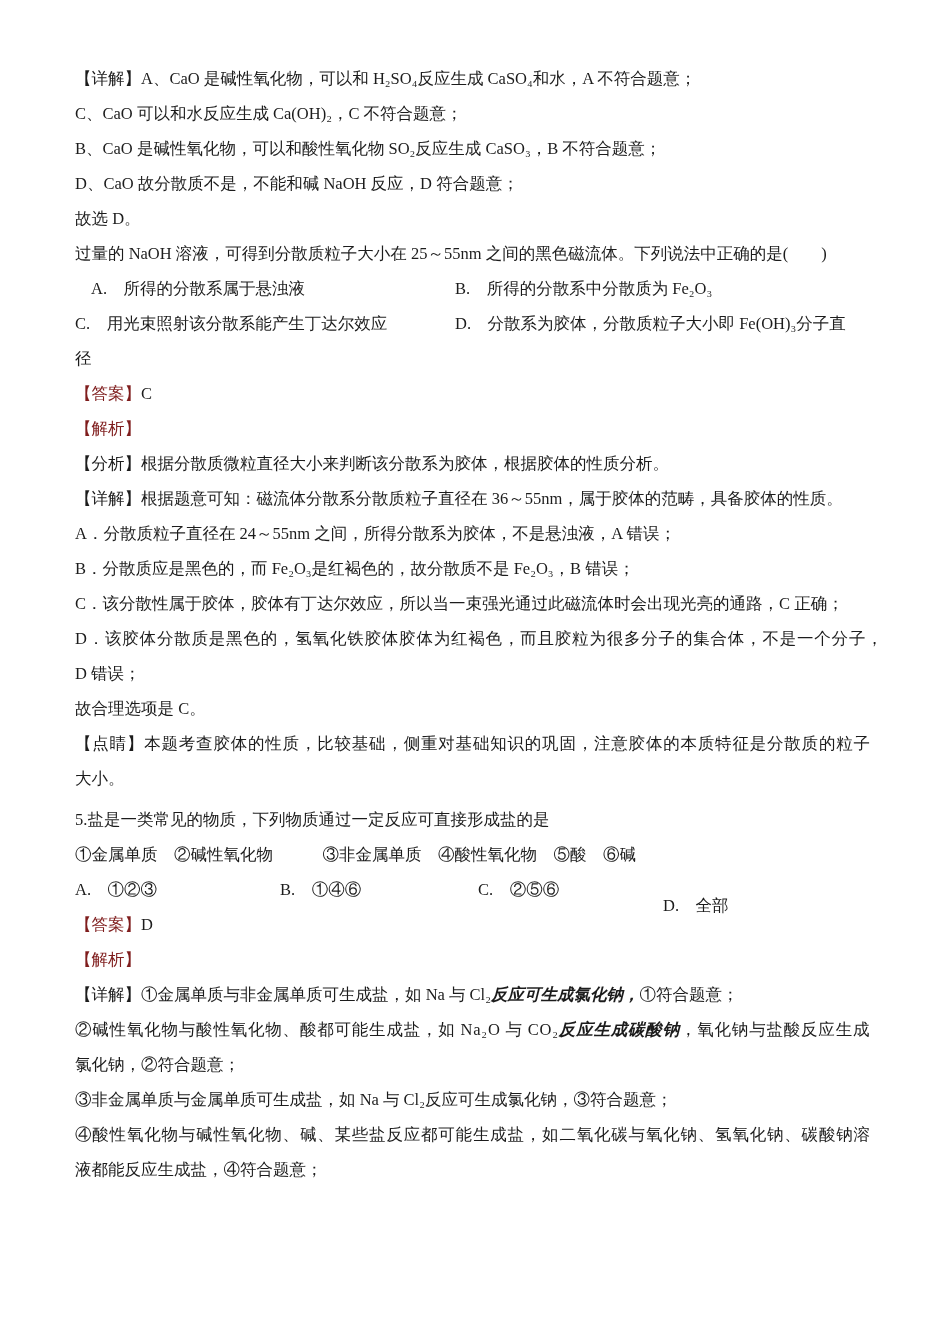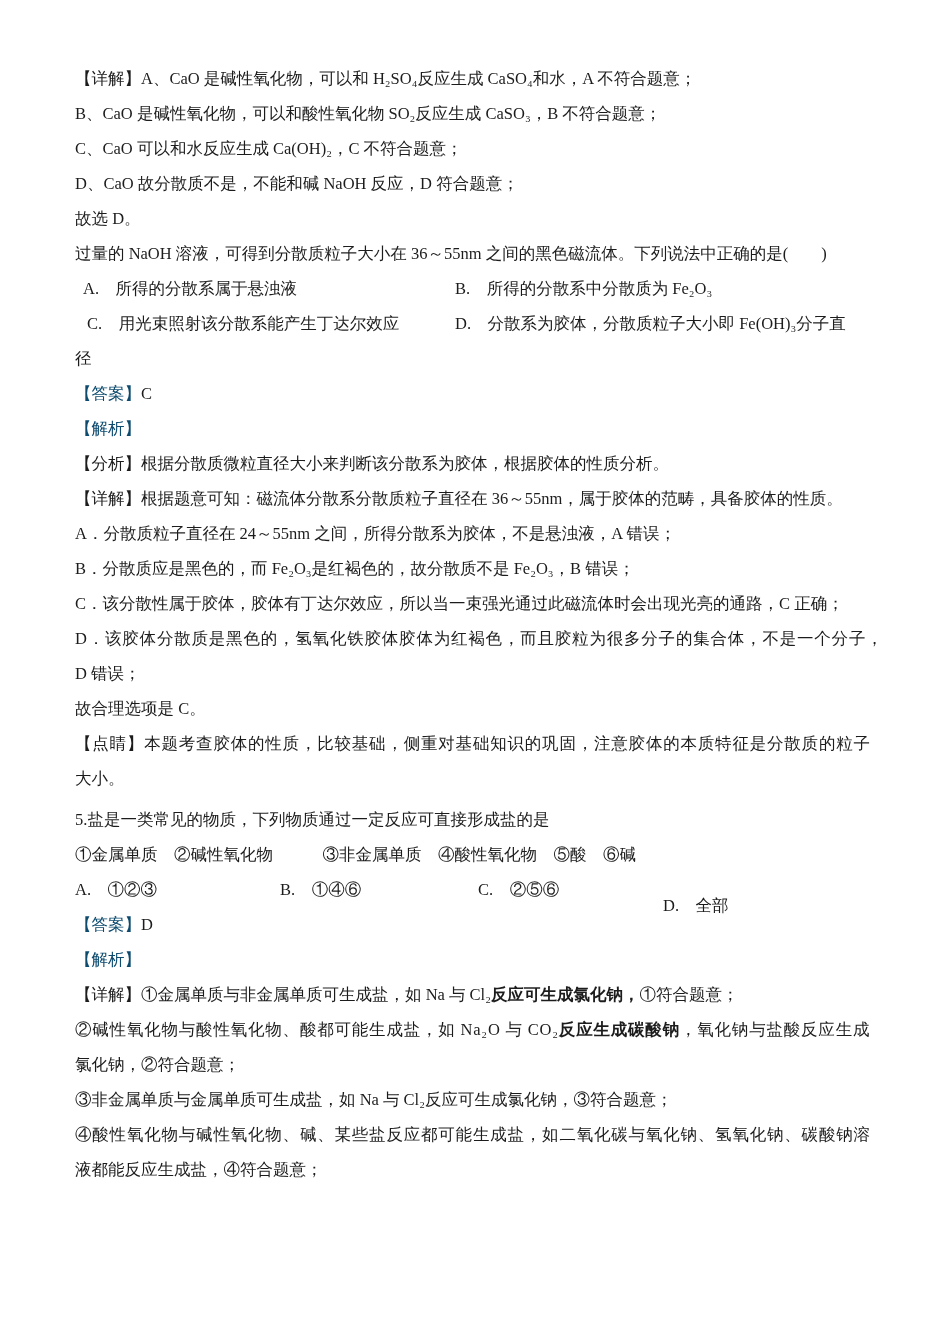--- a/index.html
+++ b/index.html
@@ -23,39 +23,40 @@
   .line {
     position: relative;
     height: 35px;
     line-height: 35px;
     font-size: 16.5px;
     white-space: pre;
   }
   .line.stretch { letter-spacing: 0.8px; }
   .line.gap-before { margin-top: 6px; }
   .cell { position: absolute; top: 0; white-space: pre; }
-  .seg-blue { color: #0c4a6e; }
+  .seg-blue { color: #7f1d1d; }
   .seg-bold {
     font-family: "Liberation Sans", "DejaVu Sans", sans-serif;
     font-weight: 700;
+    font-style: italic;
   }
 </style>
 </head>
 <body>
 
 <div class="page">
   <div class="doc" id="doc">
       <div class="line"><span class="seg">【详解】A、CaO 是碱性氧化物，可以和 H₂SO₄反应生成 CaSO₄和水，A 不符合题意；</span></div>
+      <div class="line"><span class="seg">C、CaO 可以和水反应生成 Ca(OH)₂，C 不符合题意；</span></div>
       <div class="line"><span class="seg">B、CaO 是碱性氧化物，可以和酸性氧化物 SO₂反应生成 CaSO₃，B 不符合题意；</span></div>
-      <div class="line"><span class="seg">C、CaO 可以和水反应生成 Ca(OH)₂，C 不符合题意；</span></div>
       <div class="line"><span class="seg">D、CaO 故分散质不是，不能和碱 NaOH 反应，D 符合题意；</span></div>
       <div class="line"><span class="seg">故选 D。</span></div>
-      <div class="line"><span class="seg">过量的 NaOH 溶液，可得到分散质粒子大小在 36～55nm 之间的黑色磁流体。下列说法中正确的是(　　)</span></div>
-      <div class="line"><span class="cell" style="left: 8px;"><span class="seg">A.　所得的分散系属于悬浊液</span></span><span class="cell" style="left: 380px;"><span class="seg">B.　所得的分散系中分散质为 Fe₂O₃</span></span></div>
-      <div class="line"><span class="cell" style="left: 12px;"><span class="seg">C.　用光束照射该分散系能产生丁达尔效应</span></span><span class="cell" style="left: 380px;"><span class="seg">D.　分散系为胶体，分散质粒子大小即 Fe(OH)₃分子直</span></span></div>
+      <div class="line"><span class="seg">过量的 NaOH 溶液，可得到分散质粒子大小在 25～55nm 之间的黑色磁流体。下列说法中正确的是(　　)</span></div>
+      <div class="line"><span class="cell" style="left: 16px;"><span class="seg">A.　所得的分散系属于悬浊液</span></span><span class="cell" style="left: 380px;"><span class="seg">B.　所得的分散系中分散质为 Fe₂O₃</span></span></div>
+      <div class="line"><span class="cell" style="left: 0px;"><span class="seg">C.　用光束照射该分散系能产生丁达尔效应</span></span><span class="cell" style="left: 380px;"><span class="seg">D.　分散系为胶体，分散质粒子大小即 Fe(OH)₃分子直</span></span></div>
       <div class="line"><span class="seg">径</span></div>
       <div class="line"><span class="seg seg-blue">【答案】</span><span class="seg">C</span></div>
       <div class="line"><span class="seg seg-blue">【解析】</span></div>
       <div class="line"><span class="seg">【分析】根据分散质微粒直径大小来判断该分散系为胶体，根据胶体的性质分析。</span></div>
       <div class="line"><span class="seg">【详解】根据题意可知：磁流体分散系分散质粒子直径在 36～55nm，属于胶体的范畴，具备胶体的性质。</span></div>
       <div class="line"><span class="seg">A．分散质粒子直径在 24～55nm 之间，所得分散系为胶体，不是悬浊液，A 错误；</span></div>
       <div class="line"><span class="seg">B．分散质应是黑色的，而 Fe₂O₃是红褐色的，故分散质不是 Fe₂O₃，B 错误；</span></div>
       <div class="line"><span class="seg">C．该分散性属于胶体，胶体有丁达尔效应，所以当一束强光通过此磁流体时会出现光亮的通路，C 正确；</span></div>
       <div class="line stretch"><span class="seg">D．该胶体分散质是黑色的，氢氧化铁胶体胶体为红褐色，而且胶粒为很多分子的集合体，不是一个分子，</span></div>
       <div class="line"><span class="seg">D 错误；</span></div>

